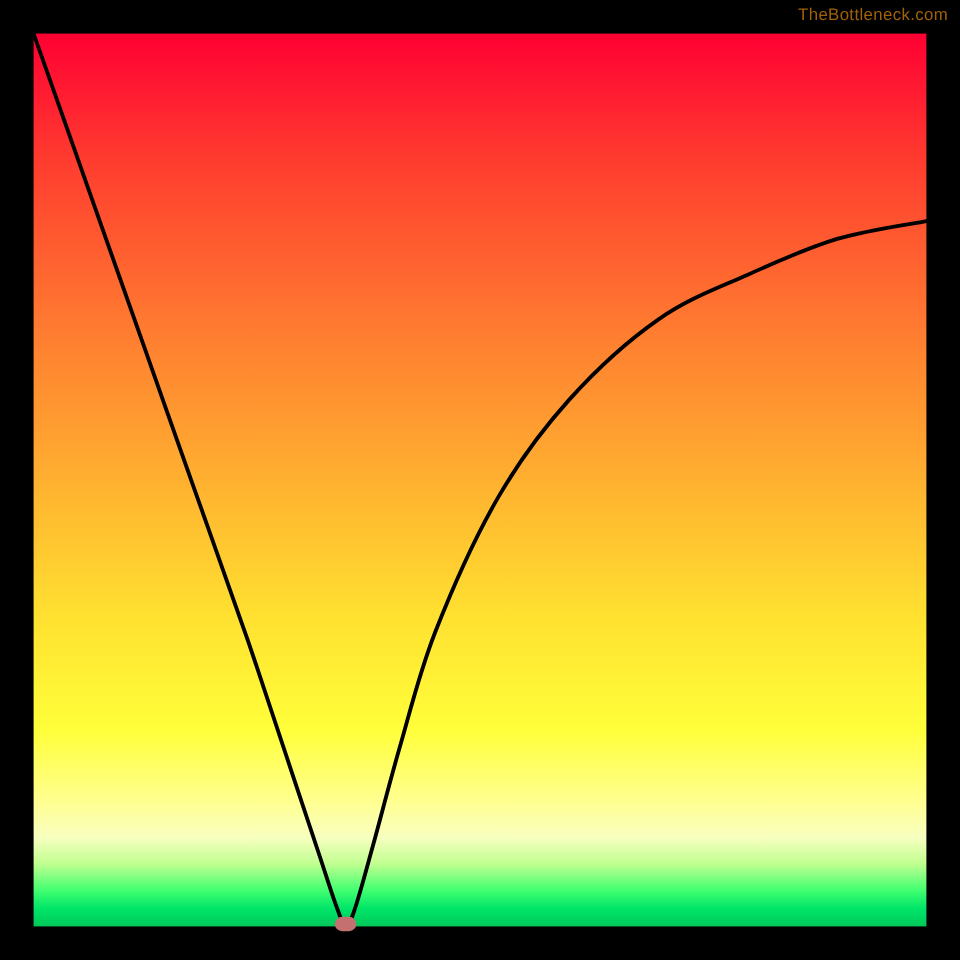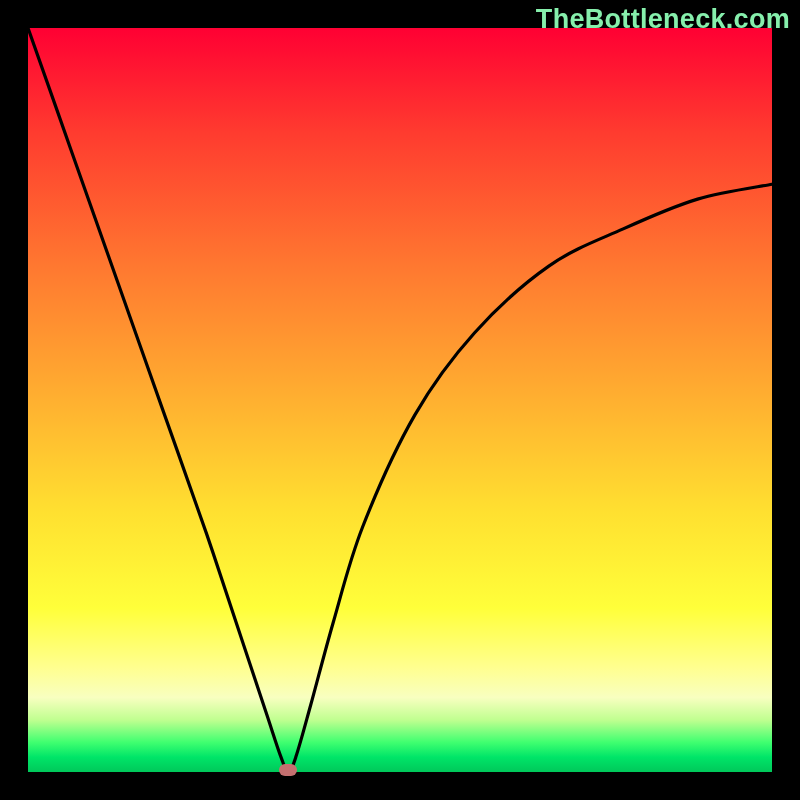--- a/index.html
+++ b/index.html
@@ -30,23 +30,23 @@
       #c0ff90 93%,
       #40ff70 96%,
       #00e568 98%,
       #00c85a 100%
     );
   }
   .watermark {
     position: absolute;
     top: 4px;
     right: 10px;
-    color: #86efac;
-    font-size: 27px;
-    font-weight: 700;
+    color: #a16207;
+    font-size: 14px;
+    font-weight: 400;
     letter-spacing: 0.3px;
     user-select: none;
   }
   svg.curve {
     position: absolute;
     left: 0;
     top: 0;
     width: 744px;
     height: 744px;
     overflow: visible;

